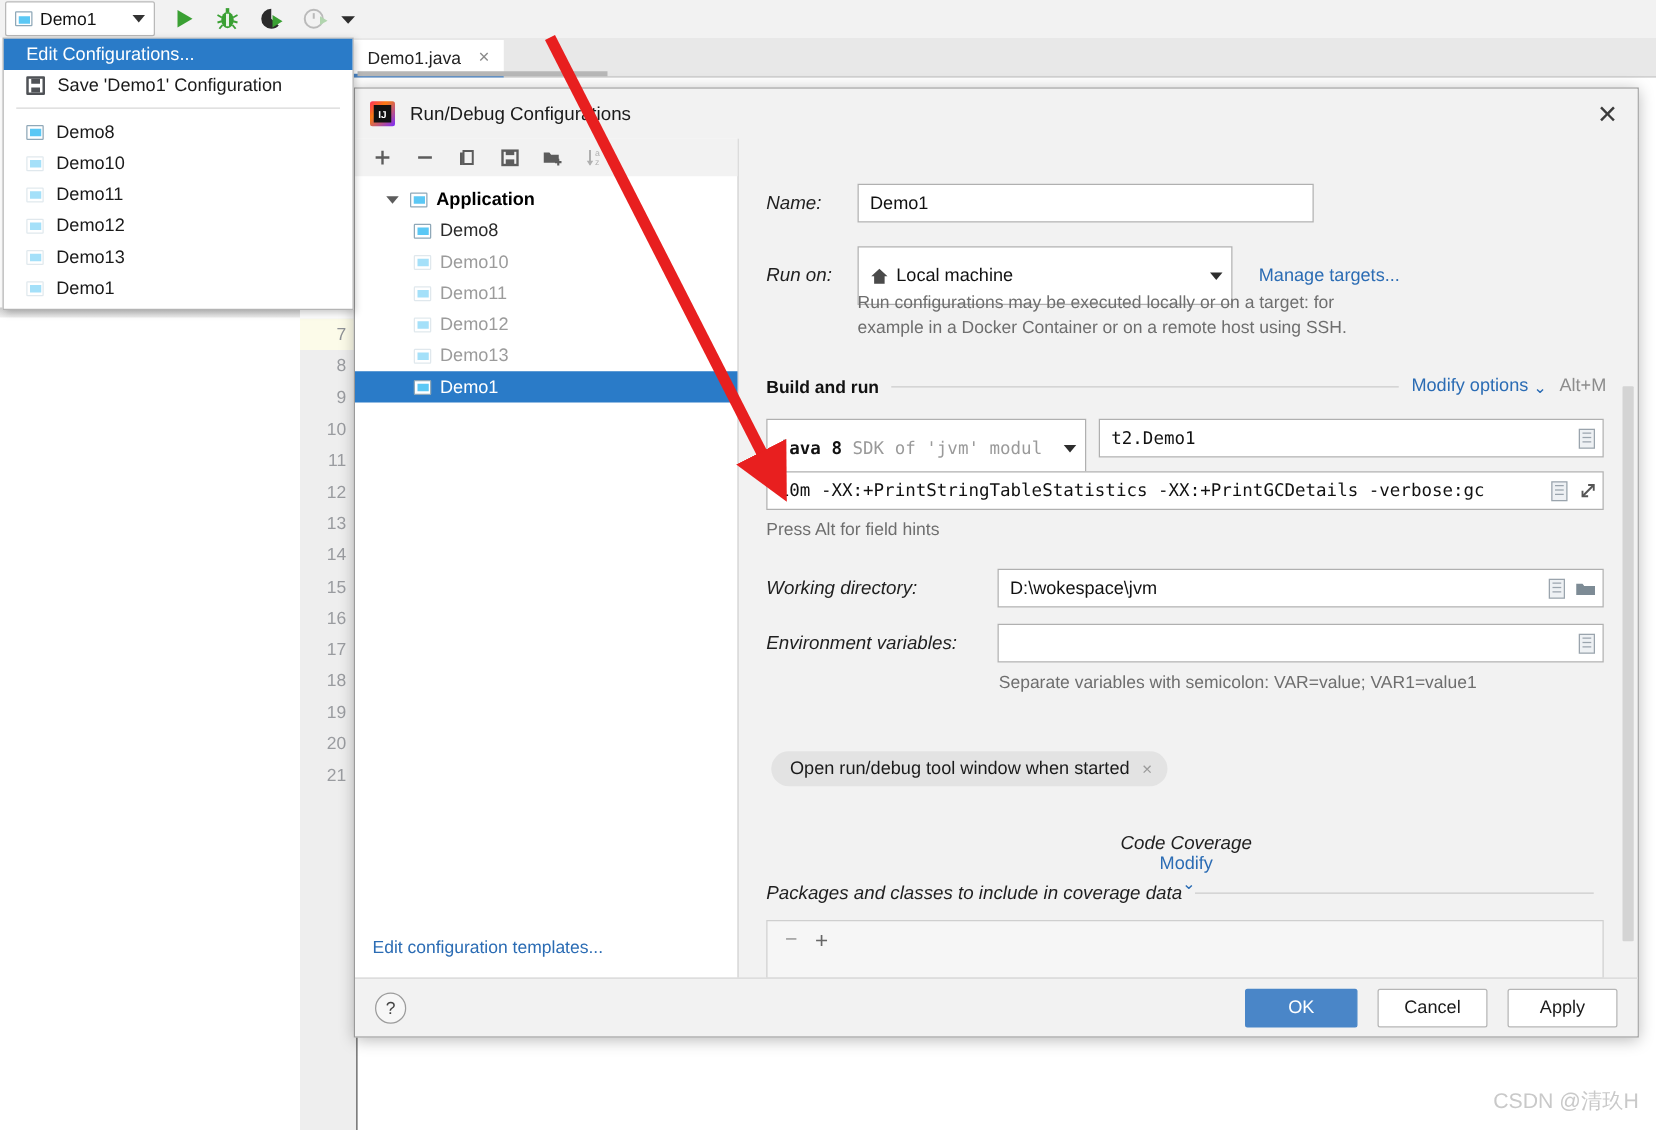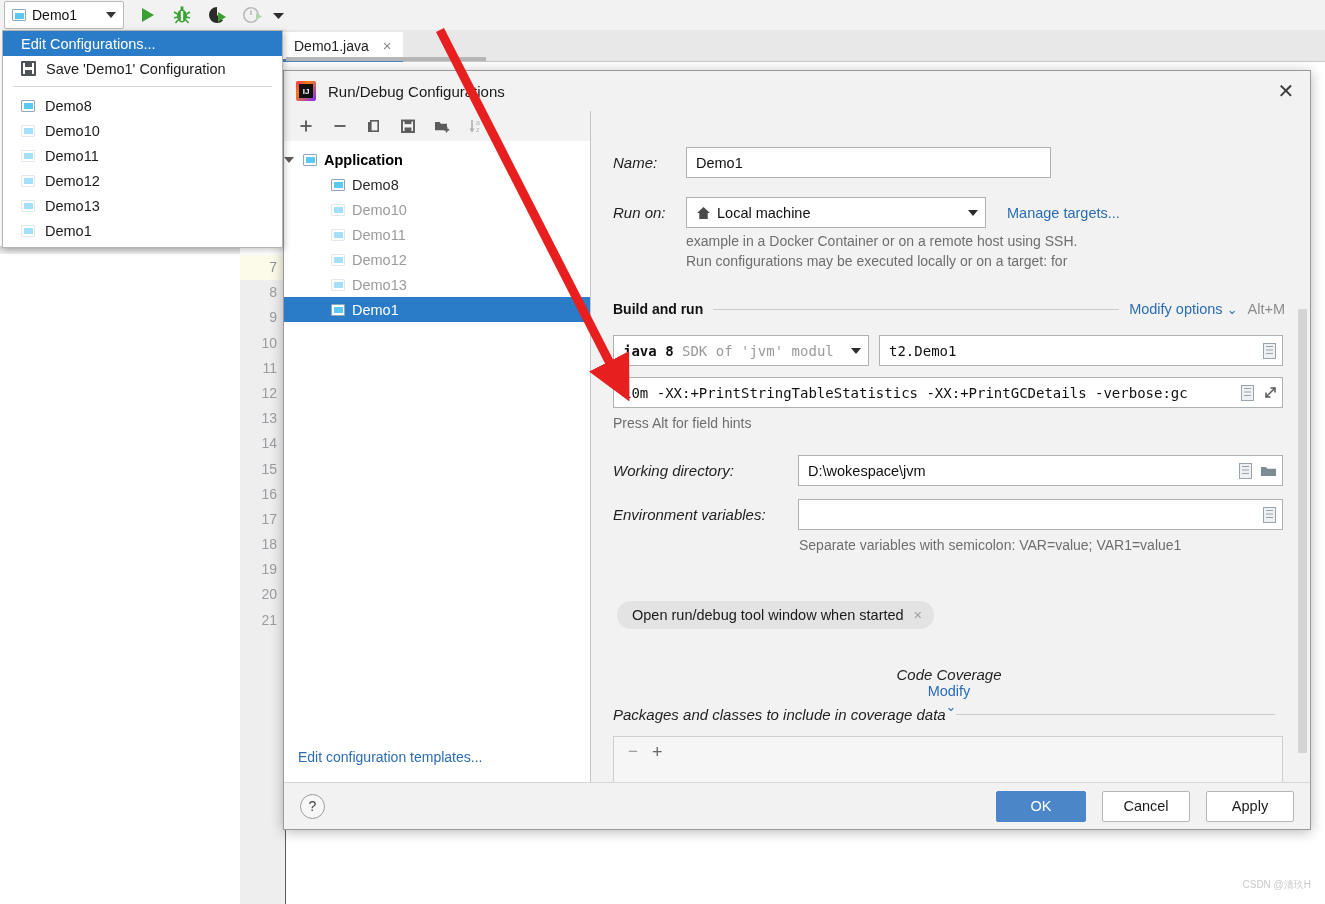--- a/index.html
+++ b/index.html
@@ -129,21 +129,21 @@
   .tree-col {
     position:absolute; left:0; top:0; width:307px; height:672px;
     background:#ffffff; border-right:1px solid #c6c6c6;
   }
   .tree-toolbar { height:30px; display:flex; align-items:center; gap:16px; padding-left:13px; background:#f2f2f2; }
   .tt { width:18px; height:18px; position:relative; }
   .tree-list { padding-top:6px; }
   .tree-row {
     height:25px; display:flex; align-items:center; gap:7px; font-size:14.5px; color:#2b2b2b;
   }
-  .tree-row.app { padding-left:0; font-weight:bold; color:#000; }
+  .tree-row.app { padding-left:25px; font-weight:bold; color:#000; }
   .tree-row.child { padding-left:47px; }
   .tree-row.child.muted { color:#9b9b9b; }
   .tree-row.child.selected { background:#2a7bc8; color:#ffffff; }
   .chevron {
     width:0;height:0;border-left:5px solid transparent;border-right:5px solid transparent;
     border-top:6px solid #5c5c5c; margin-right:2px;
   }
   .tree-footer {
     position:absolute; left:0; bottom:0; width:306px; height:52px;
     display:flex; align-items:center; padding-left:14px;
@@ -157,21 +157,21 @@
   }
 
   .row { display:flex; align-items:center; }
   .lbl { font-size:15px; color:#1f1f1f;font-style:italic; }
 
   .txtinput {
     background:#ffffff; border:1px solid #b0b0b0; height:31px;
     display:flex; align-items:center; padding:0 6px 0 9px; font-size:14.5px; color:#111;
   }
   .combo {
-    background:#ffffff; border:1px solid #b0b0b0; height:31px;
+    background:#ffffff; border:1px solid #b0b0b0; height:47px;
     display:flex; align-items:center; padding:0 7px 0 9px; font-size:14.5px; color:#111; gap:6px;
   }
   .combo .cv { flex:1; }
   .cb-caret { width:0;height:0;border-left:5px solid transparent;border-right:5px solid transparent;border-top:6px solid #2d2d2d; }
   .hint { font-size:14px; color:#6e6e6e; line-height:20px; }
 
   .section-title { font-size:14px; font-weight:bold; color:#111; }
   .section-line { flex:1; height:1px; background:#cccccc; margin:0 10px; }
 
   .mono { font-family:"DejaVu Sans Mono", monospace; font-size:14px; }
@@ -219,21 +219,21 @@
   }
   .form-scroll-thumb {
     position:absolute; right:3px; top:198px; width:9px; height:444px; background:#d4d4d4; border-radius:1px;
   }
 
   
   .arrow-svg { position:absolute; left:0; top:0; width:1325px; height:904px; pointer-events:none; z-index:60; }
 
   
   .watermark {
-    position:absolute; right:14px; bottom:12px; font-size:10px; color:#c9c9c9;
+    position:absolute; right:14px; bottom:12px; font-size:17px; color:#c9c9c9;
   }
 </style>
 </head>
 <body>
 
 <div id="ide-root">
 
   <div class="editor-white-left"></div>
   <div class="editor-top-shadow"></div>
   <div class="editor-right-pane"></div>
@@ -464,22 +464,22 @@
             <svg width="15" height="14" viewBox="0 0 15 14">
                 <path d="M7.5 1 L14 7 h-2.3 v6 H3.3 V7 H1 Z" fill="#4a4a4a"></path>
               </svg>
             <span class="cv">Local machine</span>
             <span class="cb-caret"></span>
           </span>
           <span class="link" style="margin-left:21px;font-size:14.5px;">Manage targets...</span>
         </div>
 
         <div class="hint" style="position:absolute; left:95px; top:120px; width:590px;">
+          <div>Run configurations may be executed locally or on a target: for</div>
           <div>example in a Docker Container or on a remote host using SSH.</div>
-          <div>Run configurations may be executed locally or on a target: for</div>
         </div>
 
         <div class="row" style="position:absolute; left:22px; top:190px; width:672px;">
           <span class="section-title">Build and run</span>
           <span class="section-line"></span>
           <span class="link" style="font-size:14.5px">Modify options</span>
           <span style="color:#2b6cb4;margin-left:4px;">⌄</span>
           <span style="color:#8c8c8c;font-size:14.5px;margin-left:10px;">Alt+M</span>
         </div>
 

